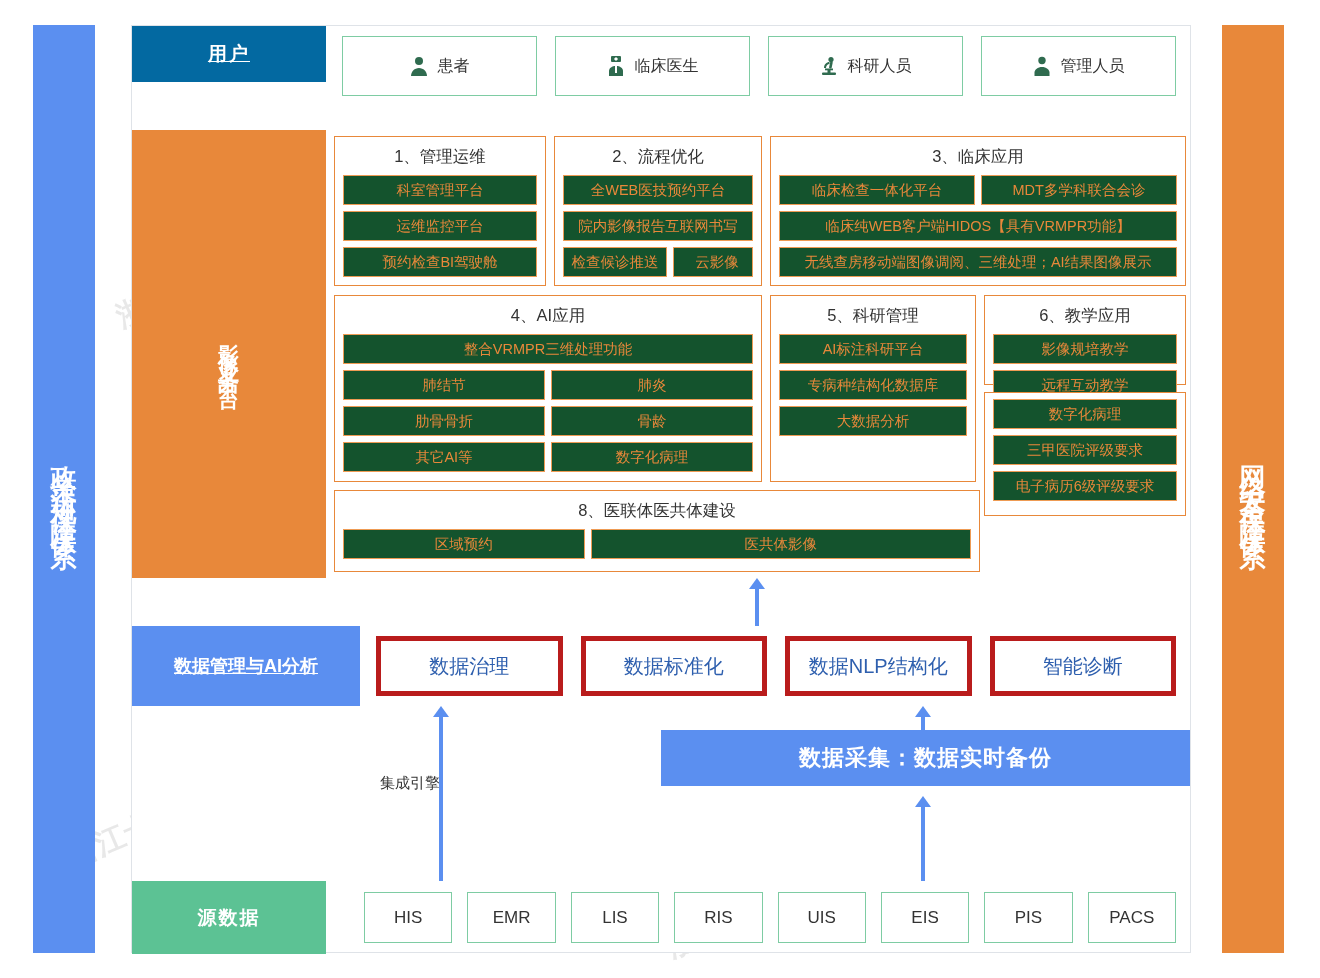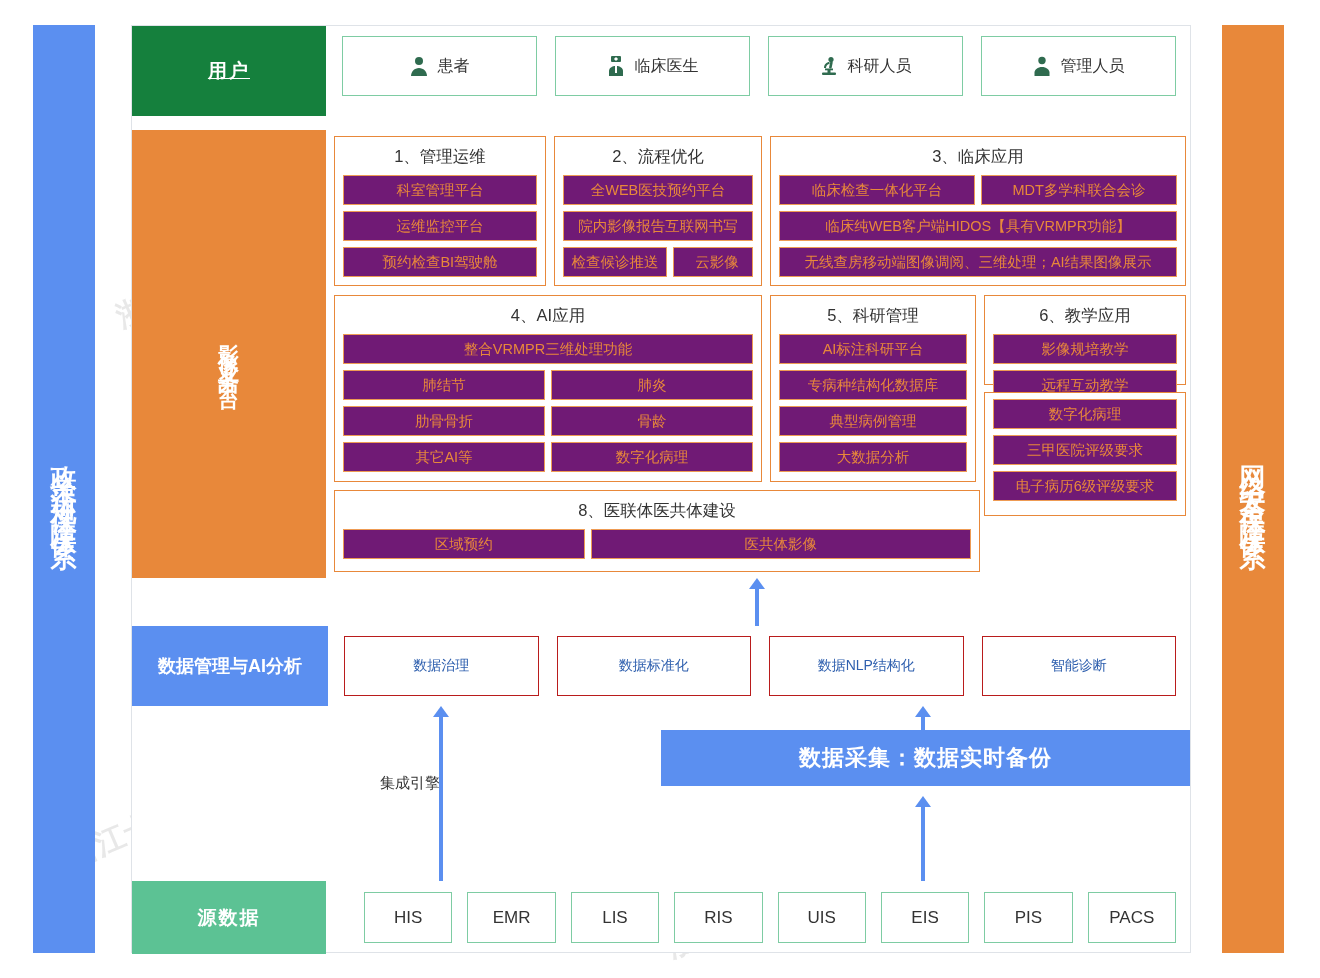--- a/index.html
+++ b/index.html
@@ -60,22 +60,22 @@
     border: 1px solid #dfe3e8;
   }
 
   
   #user-row {
     position: absolute; left: 0; top: 0;
     width: 1060px; height: 80px;
     display: flex;
   }
   #user-row .rowlabel {
-    width: 194px; height: 90px;
-    background: #15803d;
+    width: 194px; height: 56px;
+    background: #0369a1;
     color: #fff;
     font-size: 19px; font-weight: 700;
     display: flex; align-items: center; justify-content: center;
     letter-spacing: 2px;
     text-decoration: underline;
   }
   #user-row .cells {
     flex: 1; display: flex; gap: 18px;
     padding: 10px 16px 10px 16px;
     align-items: stretch;
@@ -122,52 +122,52 @@
     color: #333;
     font-weight: 400;
     padding: 3px 0 7px 0;
   }
   .ochip {
     border: 1.2px solid #EE9B54;
     color: #E8883A;
     font-size: 14.5px;
     height: 30px;
     display: flex; align-items: center; justify-content: center;
-    background: #701a75;
+    background: #14532d;
     margin-bottom: 6px;
     white-space: nowrap;
     padding: 0 4px;
   }
   .ochip.last { margin-bottom: 0; }
   .chiprow { display: flex; gap: 6px; }
   .chiprow > .ochip { flex: 1; }
 
   
   #data-row {
     position: absolute; left: 0; top: 600px;
     width: 1060px; height: 80px;
     display: flex;
   }
   #data-row .rowlabel {
-    width: 196px;
+    width: 228px;
     background: #5B8FF0;
     color: #fff;
     font-size: 18px; font-weight: 700;
-    display: flex; align-items: center; justify-content: center;
+    display: flex; align-items: center; justify-content: center; text-decoration: underline;
   }
   #data-row .cells {
     flex: 1; display: flex; gap: 18px;
     padding: 10px 16px;
   }
   .bluecell {
     flex: 1;
-    border: 1px solid #b91c1c;
+    border: 5px solid #b91c1c;
     background: #fff;
     display: flex; align-items: center; justify-content: center;
-    font-size: 14px; color: #2E5FAE;
+    font-size: 20px; color: #2E5FAE;
   }
 
   
   #gap-row {
     position: absolute; left: 0; top: 680px;
     width: 1060px; height: 175px;
   }
   #collect-bar {
     position: absolute;
     left: 529px; top: 24px;
@@ -348,21 +348,20 @@
           <div class="chiprow">
             <div class="ochip last">其它AI等</div>
             <div class="ochip last">数字化病理</div>
           </div>
         </div>
 
         <div class="obox" style="left:444px; top:165px; width:206px; height:187px;">
           <div class="otitle">5、科研管理</div>
           <div class="ochip">AI标注科研平台</div>
           <div class="ochip">专病种结构化数据库</div>
-          <div class="ochip">典型病例管理</div>
           <div class="ochip last">大数据分析</div>
         </div>
 
         <div class="obox" style="left:658px; top:165px; width:202px; height:90px;">
           <div class="otitle">6、教学应用</div>
           <div class="ochip">影像规培教学</div>
           <div class="ochip last">远程互动教学</div>
         </div>
 
         <div class="obox" style="left:658px; top:262px; width:202px; height:124px;">

